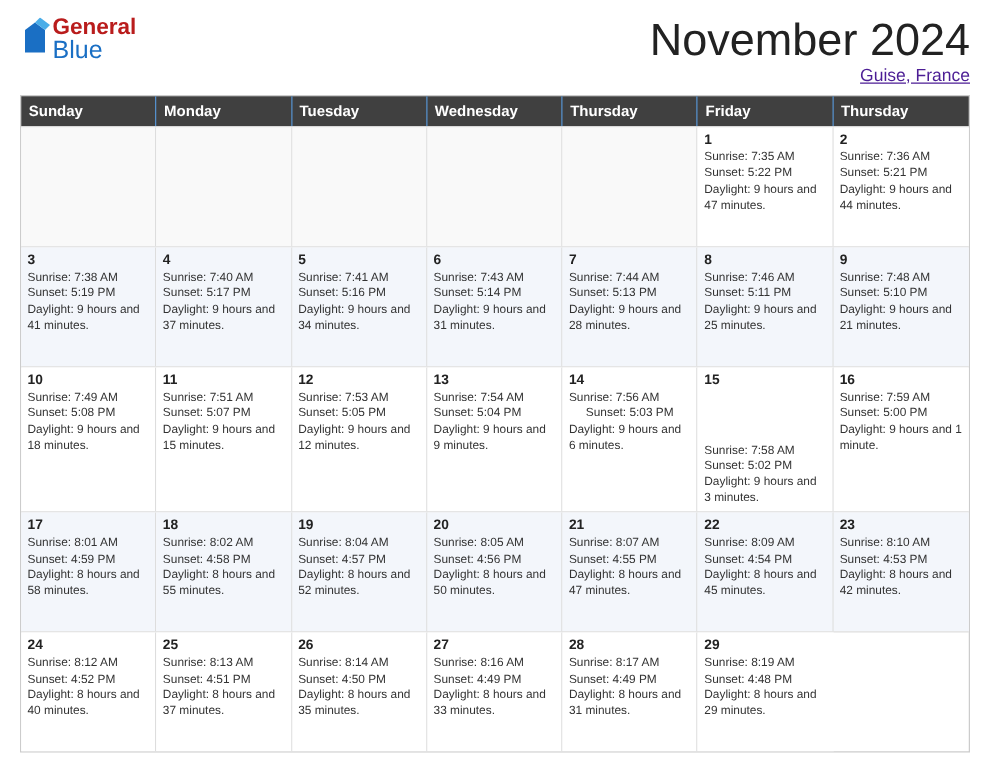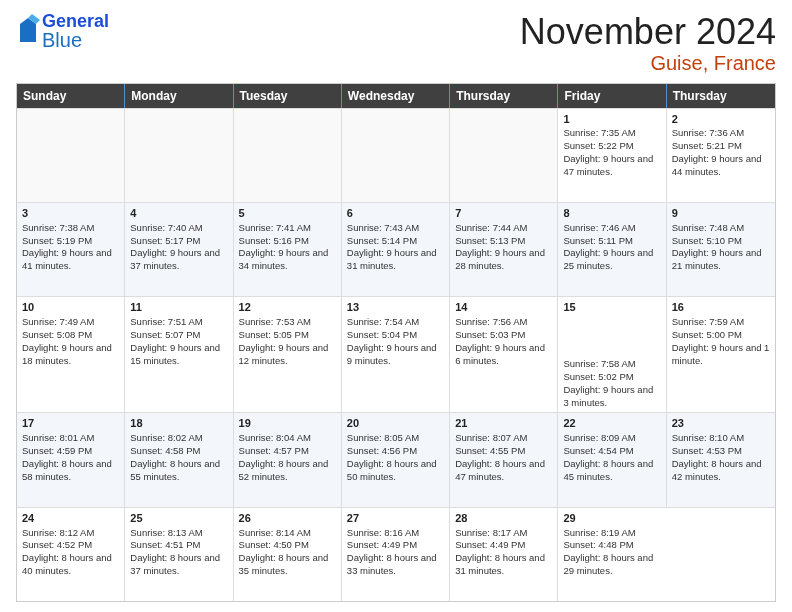--- a/index.html
+++ b/index.html
@@ -28,21 +28,21 @@
       align-items: center;
     }
     .logo-text {
       display: flex;
       flex-direction: column;
       line-height: 1;
     }
     .logo-general {
       font-size: 18px;
       font-weight: bold;
-      color: #1d4ed8;
+      color: #b91c1c;
     }
     .logo-blue {
       font-size: 20px;
       font-weight: normal;
       color: #1a6fc4;
     }
     .logo-icon {
       width: 24px;
       height: 30px;
       margin-right: 2px;
@@ -52,22 +52,23 @@
     .title-block {
       text-align: right;
     }
     .month-title {
       font-size: 36px;
       font-weight: normal;
       color: #222;
       line-height: 1.1;
     }
     .subtitle {
-      font-size: 20px;
-      color: #c2410c;
+      font-size: 14px;
+      color: #4c1d95;
+      text-decoration: underline;
     }
     .calendar {
       flex: 1;
       display: flex;
       flex-direction: column;
       border: 1px solid #ccc;
     }
     .cal-header {
       display: grid;
       grid-template-columns: repeat(7, 1fr);
@@ -228,21 +229,21 @@
           </div>
           <div class="cal-cell">
             <span class="day-num">13</span>
             <span style="display: block;">Sunrise: 7:54 AM</span>
             <span style="display: block;">Sunset: 5:04 PM</span>
             <span style="display: block;">Daylight: 9 hours and 9 minutes.</span>
           </div>
           <div class="cal-cell">
             <span class="day-num">14</span>
             <span style="display: block;">Sunrise: 7:56 AM</span>
-            <span style="display: block;">Sunset: 5:03 PM</span>
+            <span style="display: block; text-align: center;">Sunset: 5:03 PM</span>
             <span style="display: block;">Daylight: 9 hours and 6 minutes.</span>
           </div>
           <div class="cal-cell">
             <span class="day-num">15</span>
             <span style="display: block; margin-top: 43px;">Sunrise: 7:58 AM</span>
             <span style="display: block;">Sunset: 5:02 PM</span>
             <span style="display: block;">Daylight: 9 hours and 3 minutes.</span>
           </div>
           <div class="cal-cell">
             <span class="day-num">16</span>

